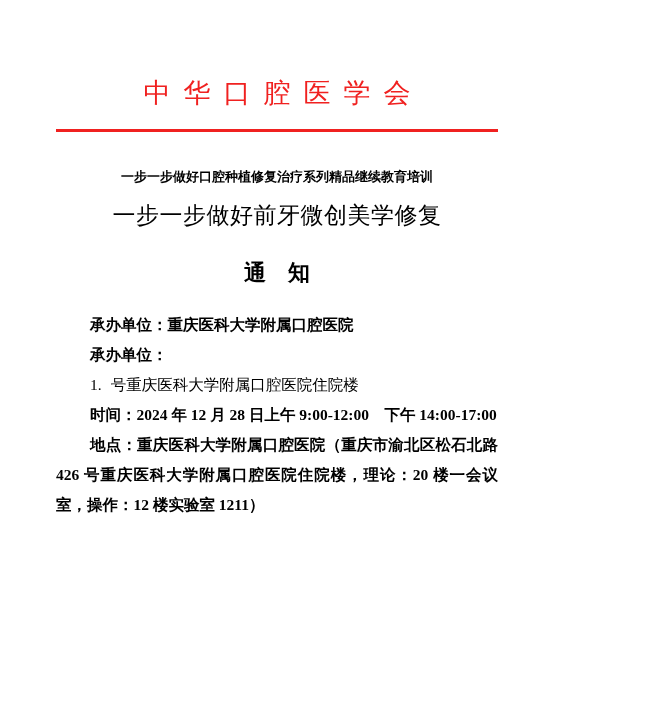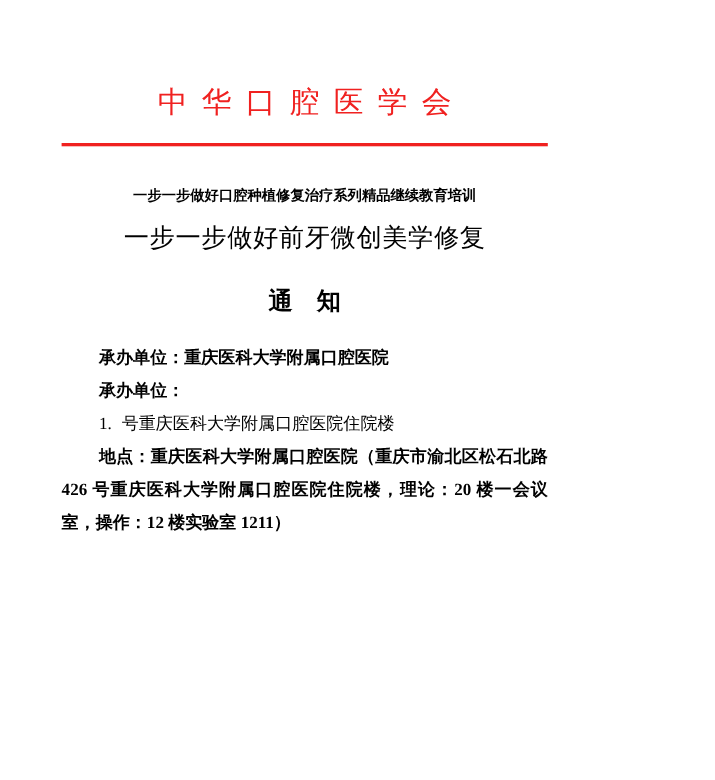--- a/index.html
+++ b/index.html
@@ -102,20 +102,23 @@
 
 
     <p>
       <span class="b">承办单位：</span>
     </p>
 
     <p>
       <span class="num">1.</span><span>号重庆医科大学附属口腔医院住院楼</span>
     </p>
 
+    <p>
+      <span class="b">时间：</span><span class="b">2024 年 12 月 28 日上午 9:00-12:00　下午 14:00-17:00</span>
+    </p>
 
     <p class="justified">
       <span class="b">地点：</span><span class="b">重庆医科大学附属口腔医院（重庆市渝北区松石北路 426 号重庆医科大学附属口腔医院住院楼，理论：20 楼一会议室，操作：12 楼实验室 1211）</span>
     </p>
 
   </div>
 
 </div>
 
 </body></html>

